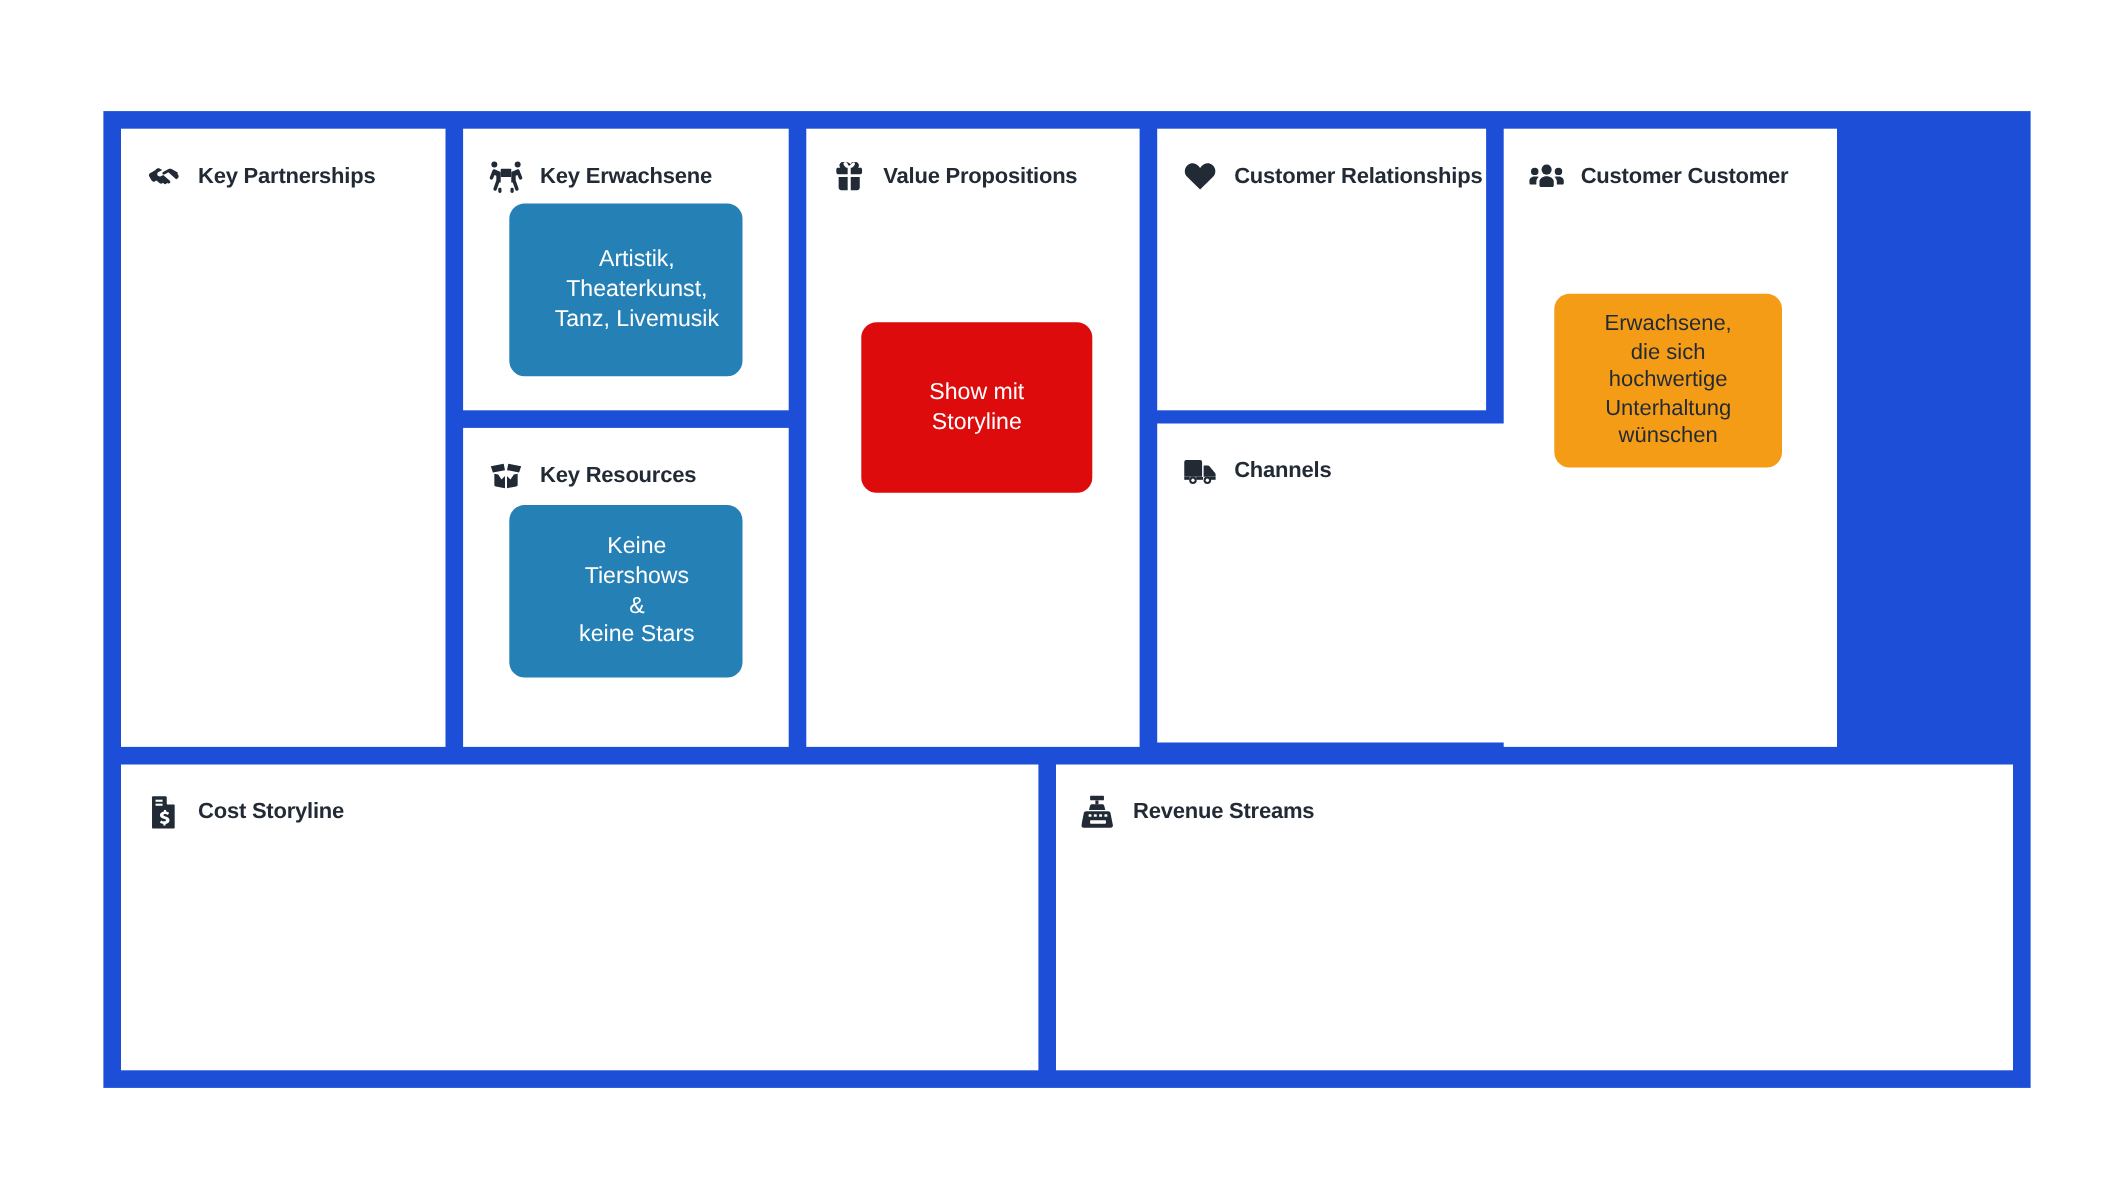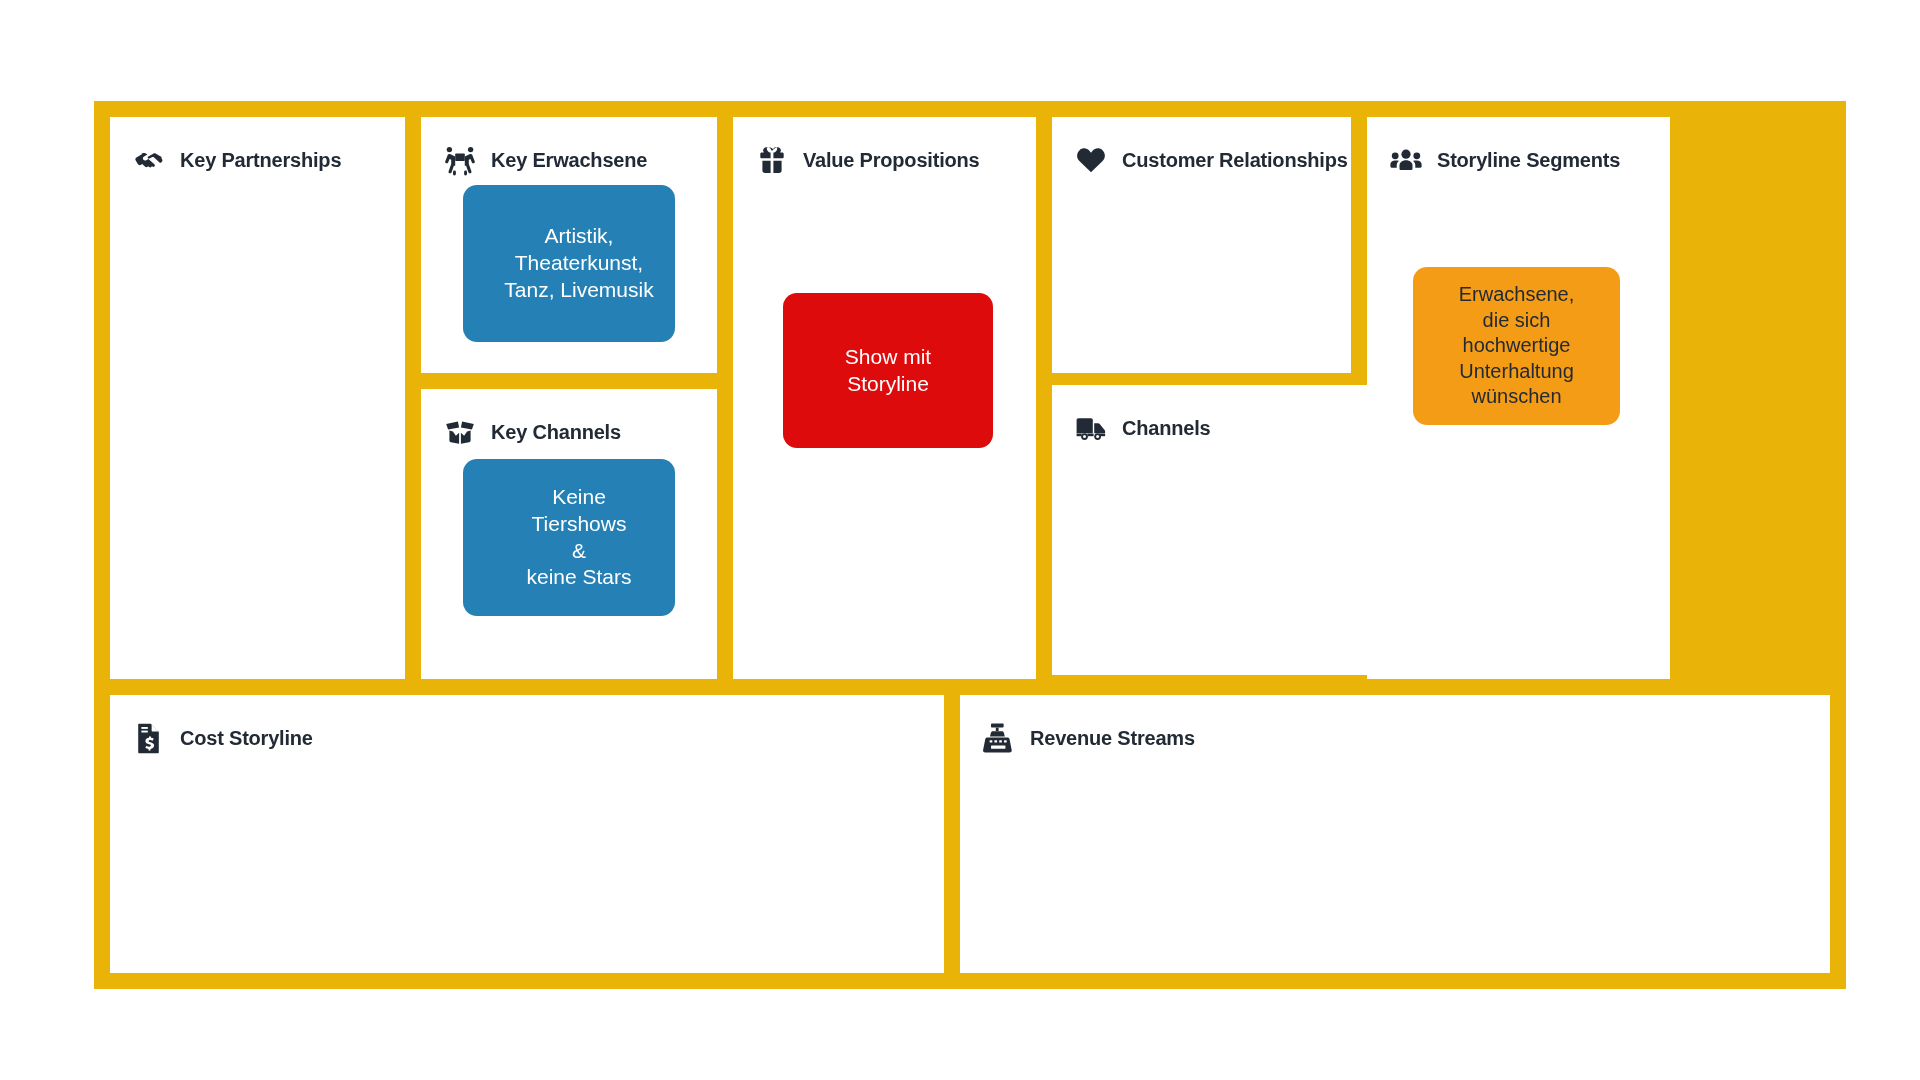--- a/index.html
+++ b/index.html
@@ -19,21 +19,21 @@
     background: #ffffff;
   }
 
   
   .bmc-frame {
     position: absolute;
     left: 94px;
     top: 101px;
     width: 1752px;
     height: 888px;
-    background: #eab308;
+    background: #1d4ed8;
     box-sizing: border-box;
   }
 
   
   .block {
     position: absolute;
     background: #ffffff;
     box-sizing: border-box;
     overflow: hidden;
   }
@@ -149,21 +149,21 @@
     <div class="block" id="blk-key-resources">
       <div class="block-header">
         <span class="block-icon">
           <svg width="32" height="32" viewBox="0 0 32 32" fill="currentColor" aria-hidden="true">
             <path d="M2.2 7.9 13.9 5.5l1.2 5.9-11.0 2.2z"></path>
             <path d="M29.8 7.9 18.1 5.5l-1.2 5.9 11.0 2.2z"></path>
             <path d="M5.4 14.6v10.0c0 .8.6 1.5 1.4 1.6l8.3 1.6V16.8l-3.2 3.0-3.0-4.4z"></path>
             <path d="M26.6 14.6v10.0c0 .8-.6 1.5-1.4 1.6l-8.3 1.6V16.8l3.2 3.0 3.0-4.4z"></path>
           </svg>
         </span>
-        <span class="block-title">Key Channels</span>
+        <span class="block-title">Key Resources</span>
       </div>
       <div class="note note-blue" id="note-key-resources">Keine
 Tiershows
 &amp;
 keine Stars</div>
     </div>
 
     <div class="block" id="blk-value-props">
       <div class="block-header">
         <span class="block-icon">
@@ -214,21 +214,21 @@
         <span class="block-icon">
           <svg width="32" height="32" viewBox="0 0 32 32" fill="currentColor" aria-hidden="true">
             <circle cx="16" cy="10.2" r="4.6"></circle>
             <path d="M16 16.2c-3.6 0-6.5 2.2-6.5 4.9v3.4c0 .9.7 1.6 1.6 1.6h9.8c.9 0 1.6-.7 1.6-1.6v-3.4c0-2.7-2.9-4.9-6.5-4.9z"></path>
             <circle cx="5.2" cy="11.8" r="3.4"></circle>
             <path d="M5.2 16.4c-2.6 0-4.8 1.6-4.8 3.6v2.5c0 .7.5 1.2 1.2 1.2h5.1v-2.6c0-1.7.9-3.3 2.3-4.4-1.0-.2-2.1-.3-3.8-.3z"></path>
             <circle cx="26.8" cy="11.8" r="3.4"></circle>
             <path d="M26.8 16.4c-1.7 0-2.8.1-3.8.3 1.4 1.1 2.3 2.7 2.3 4.4v2.6h5.1c.7 0 1.2-.5 1.2-1.2v-2.5c0-2.0-2.2-3.6-4.8-3.6z"></path>
           </svg>
         </span>
-        <span class="block-title">Storyline Segments</span>
+        <span class="block-title">Customer Customer</span>
       </div>
       <div class="note note-orange" id="note-cust-seg">Erwachsene,
 die sich
 hochwertige
 Unterhaltung
 wünschen</div>
     </div>
 
     <div class="block" id="blk-cost-structure">
       <div class="block-header">

